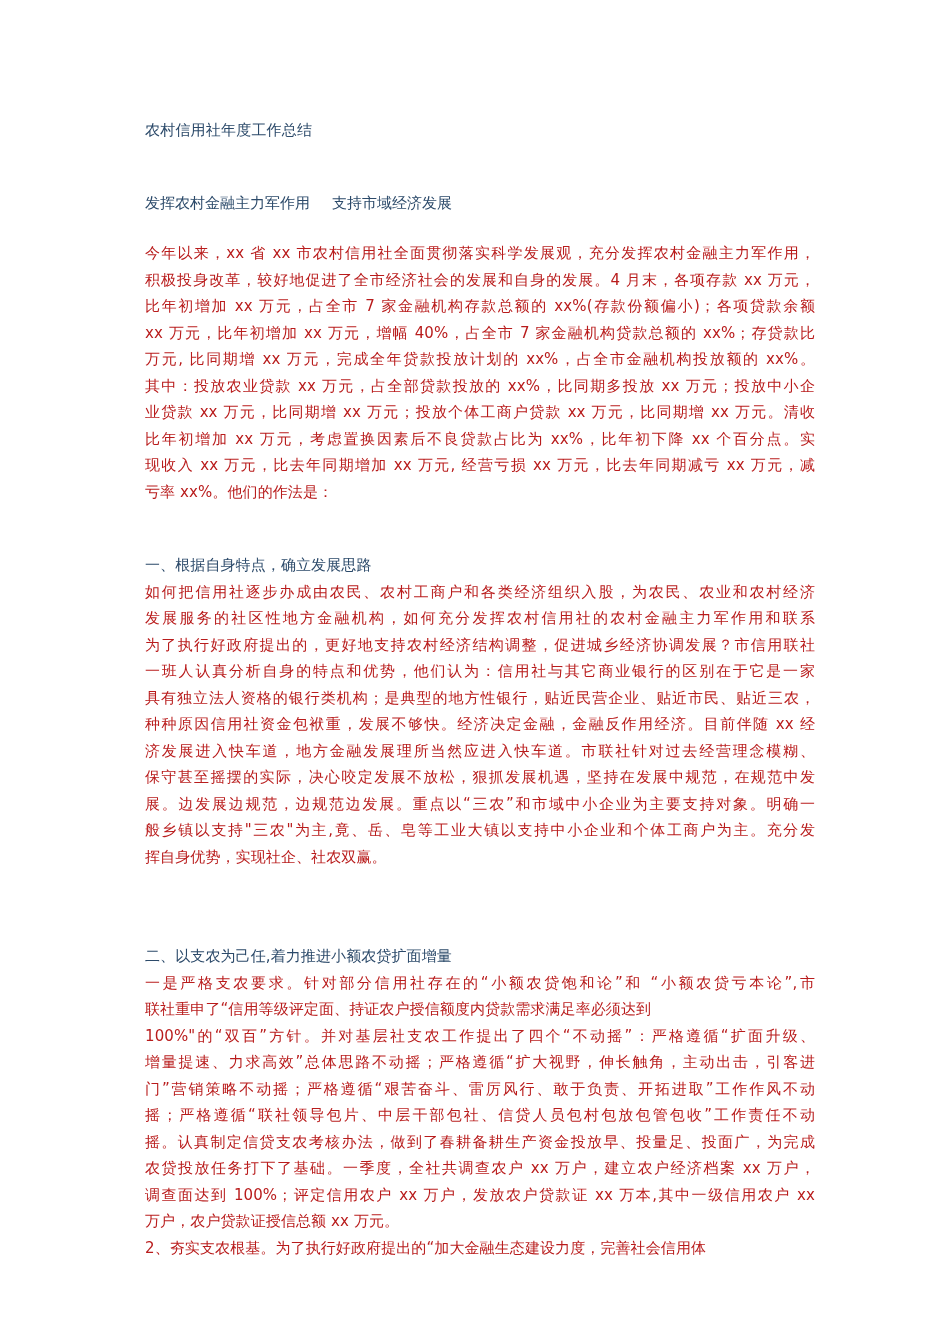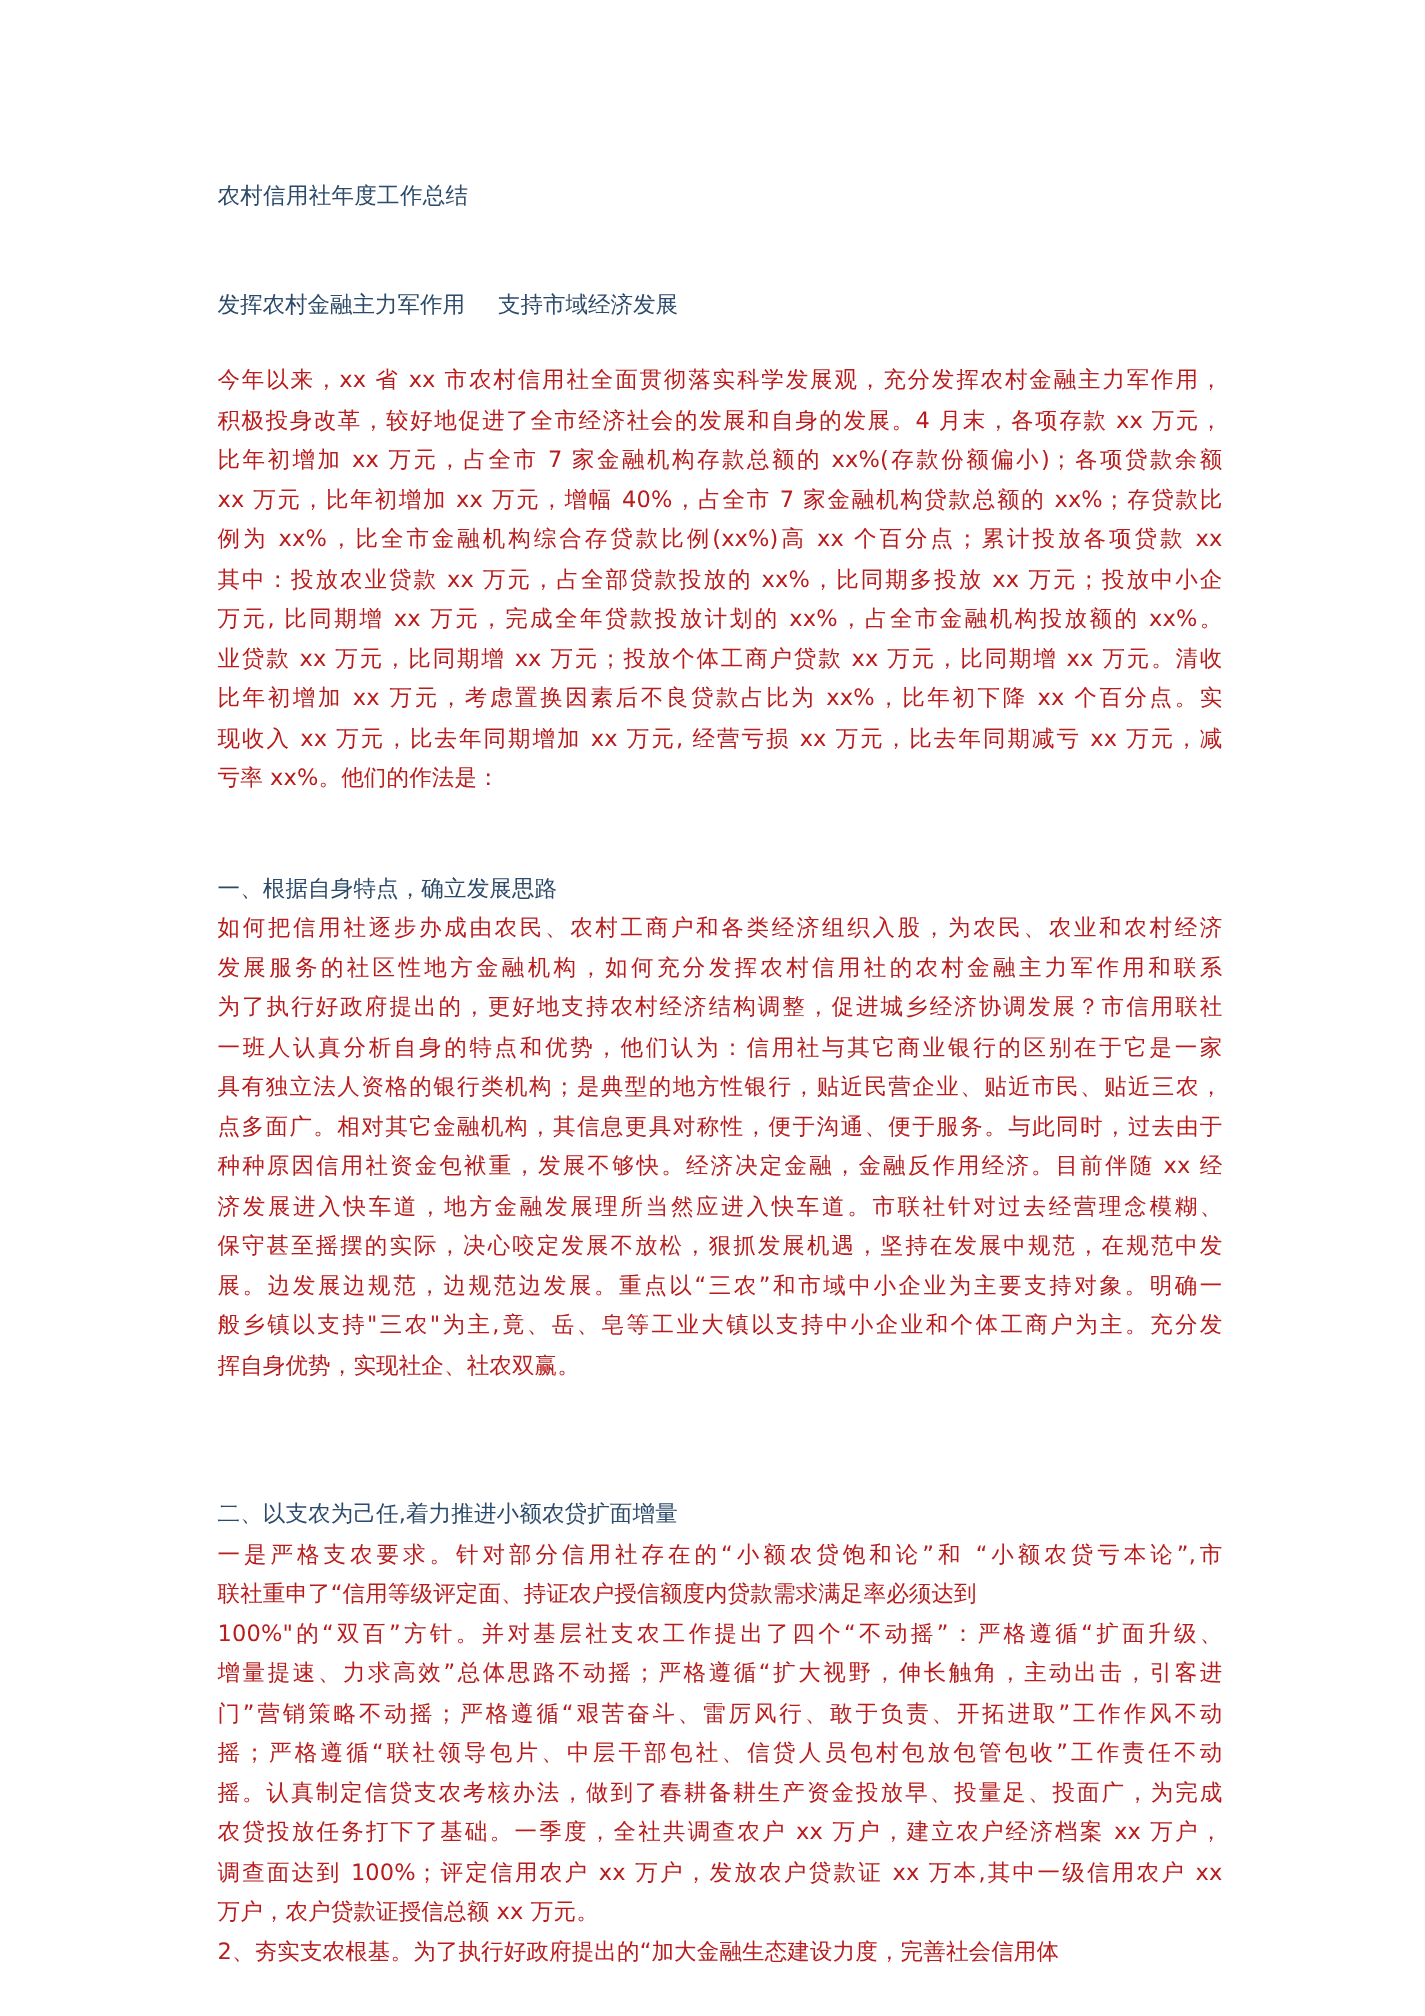--- a/index.html
+++ b/index.html
@@ -73,35 +73,33 @@
   <div class="subtitle">
     <span>发挥农村金融主力军作用</span><span class="gap"></span><span>支持市域经济发展</span>
   </div>
 
   <div class="body-text">
 
     <div class="line justify">今年以来，xx 省 xx 市农村信用社全面贯彻落实科学发展观，充分发挥农村金融主力军作用，</div>
     <div class="line justify">积极投身改革，较好地促进了全市经济社会的发展和自身的发展。4 月末，各项存款 xx 万元，</div>
     <div class="line justify">比年初增加 xx 万元，占全市 7 家金融机构存款总额的 xx%(存款份额偏小)；各项贷款余额</div>
     <div class="line justify">xx 万元，比年初增加 xx 万元，增幅 40%，占全市 7 家金融机构贷款总额的 xx%；存贷款比</div>
-    <div class="line justify">例为 xx%，比全市金融机构综合存贷款比例(xx%)高 xx 个百分点；累计投放各项贷款 xx</div>
+    <div class="line justify">万元, 比同期增 xx 万元，完成全年贷款投放计划的 xx%，占全市金融机构投放额的 xx%。</div>
     <div class="line justify">其中：投放农业贷款 xx 万元，占全部贷款投放的 xx%，比同期多投放 xx 万元；投放中小企</div>
-    <div class="line justify">万元, 比同期增 xx 万元，完成全年贷款投放计划的 xx%，占全市金融机构投放额的 xx%。</div>
     <div class="line justify">业贷款 xx 万元，比同期增 xx 万元；投放个体工商户贷款 xx 万元，比同期增 xx 万元。清收</div>
     <div class="line justify">比年初增加 xx 万元，考虑置换因素后不良贷款占比为 xx%，比年初下降 xx 个百分点。实</div>
     <div class="line justify">现收入 xx 万元，比去年同期增加 xx 万元, 经营亏损 xx 万元，比去年同期减亏 xx 万元，减</div>
     <div class="line">亏率 xx%。他们的作法是：</div>
 
     <div class="line heading">一、根据自身特点，确立发展思路</div>
     <div class="line justify">如何把信用社逐步办成由农民、农村工商户和各类经济组织入股，为农民、农业和农村经济</div>
     <div class="line justify">发展服务的社区性地方金融机构，如何充分发挥农村信用社的农村金融主力军作用和联系</div>
     <div class="line justify">为了执行好政府提出的，更好地支持农村经济结构调整，促进城乡经济协调发展？市信用联社</div>
     <div class="line justify">一班人认真分析自身的特点和优势，他们认为：信用社与其它商业银行的区别在于它是一家</div>
     <div class="line justify">具有独立法人资格的银行类机构；是典型的地方性银行，贴近民营企业、贴近市民、贴近三农，</div>
-    <div class="line justify">点多面广。相对其它金融机构，其信息更具对称性，便于沟通、便于服务。与此同时，过去由于</div>
     <div class="line justify">种种原因信用社资金包袱重，发展不够快。经济决定金融，金融反作用经济。目前伴随 xx 经</div>
     <div class="line justify">济发展进入快车道，地方金融发展理所当然应进入快车道。市联社针对过去经营理念模糊、</div>
     <div class="line justify">保守甚至摇摆的实际，决心咬定发展不放松，狠抓发展机遇，坚持在发展中规范，在规范中发</div>
     <div class="line justify">展。边发展边规范，边规范边发展。重点以“三农”和市域中小企业为主要支持对象。明确一</div>
     <div class="line justify">般乡镇以支持"三农"为主,竟、岳、皂等工业大镇以支持中小企业和个体工商户为主。充分发</div>
     <div class="line">挥自身优势，实现社企、社农双赢。</div>
 
     <div class="spacer"></div>
 
     <div class="line heading">二、以支农为己任,着力推进小额农贷扩面增量</div>

